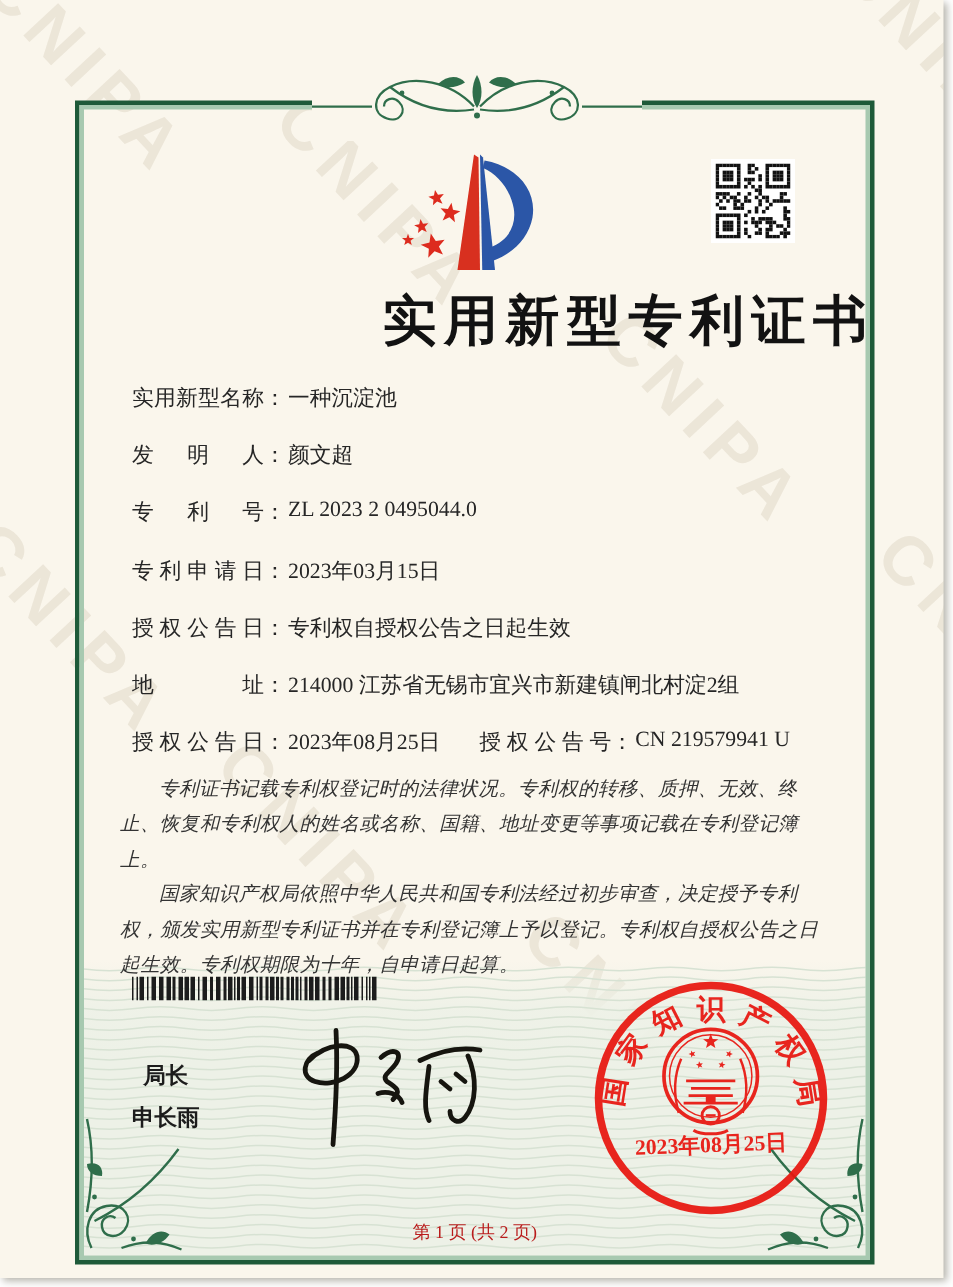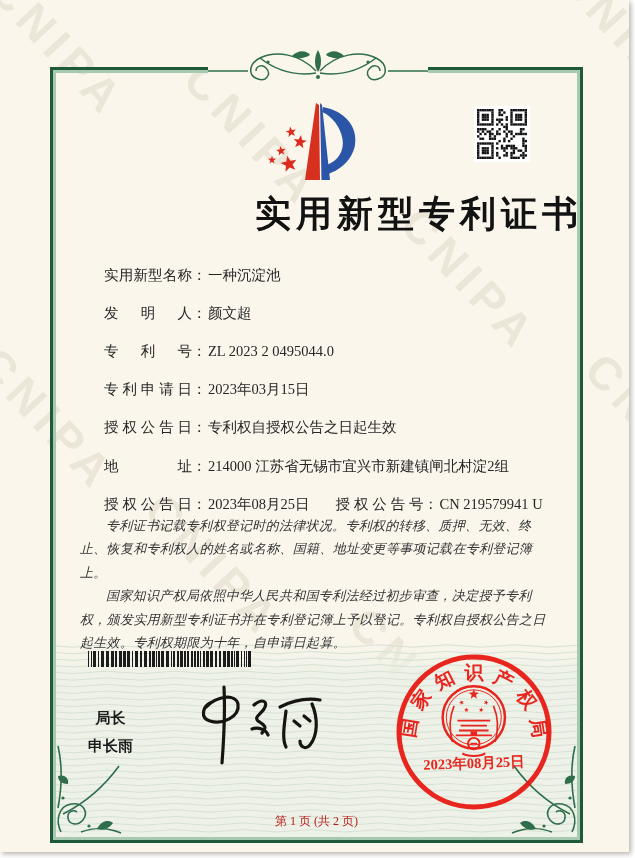--- a/index.html
+++ b/index.html
@@ -24,21 +24,21 @@
   .corner.left{left:53px;top:742px;}
   .corner.right{left:508px;top:742px;transform:scaleX(-1);}
   
   .content{position:absolute;inset:0;z-index:4;}
   .cert-number{position:absolute;left:78px;top:106px;font-size:13px;letter-spacing:1.5px;color:#2a2a2a;}
   .logo{position:absolute;left:262px;top:101px;width:105px;height:80px;}
   .qr{position:absolute;left:474px;top:106px;width:56px;height:56px;background:#ffffff;padding:0;}
   .title{position:absolute;left:50px;top:190px;width:533px;text-align:right;
          font-size:36px;font-weight:bold;letter-spacing:5px;color:#121212;}
   .fields{position:absolute;left:88px;top:256px;width:470px;font-size:14.5px;color:#262626;}
-  .field-row{height:38.2px;display:flex;align-items:center;white-space:nowrap;margin-left:16px;}
+  .field-row{height:38.2px;display:flex;align-items:flex-start;white-space:nowrap;}
   .flabel{display:inline-block;width:88px;text-align:justify;text-align-last:justify;}
   .colon{display:inline-block;width:14px;}
   .fvalue{margin-left:2px;}
   .second{margin-left:26px;}
   .paragraphs{position:absolute;left:80px;top:514px;width:477px;font-size:13px;line-height:23.4px;
               font-style:italic;letter-spacing:.3px;color:#333333;}
   .paragraphs p{margin:0;text-indent:2em;}
   .barcode{position:absolute;left:88px;top:651px;}
   .signer{position:absolute;left:88px;top:704px;font-family:"Liberation Sans","DejaVu Sans",sans-serif;
           font-weight:bold;font-size:15px;color:#1c1c1c;line-height:28px;text-align:center;}

